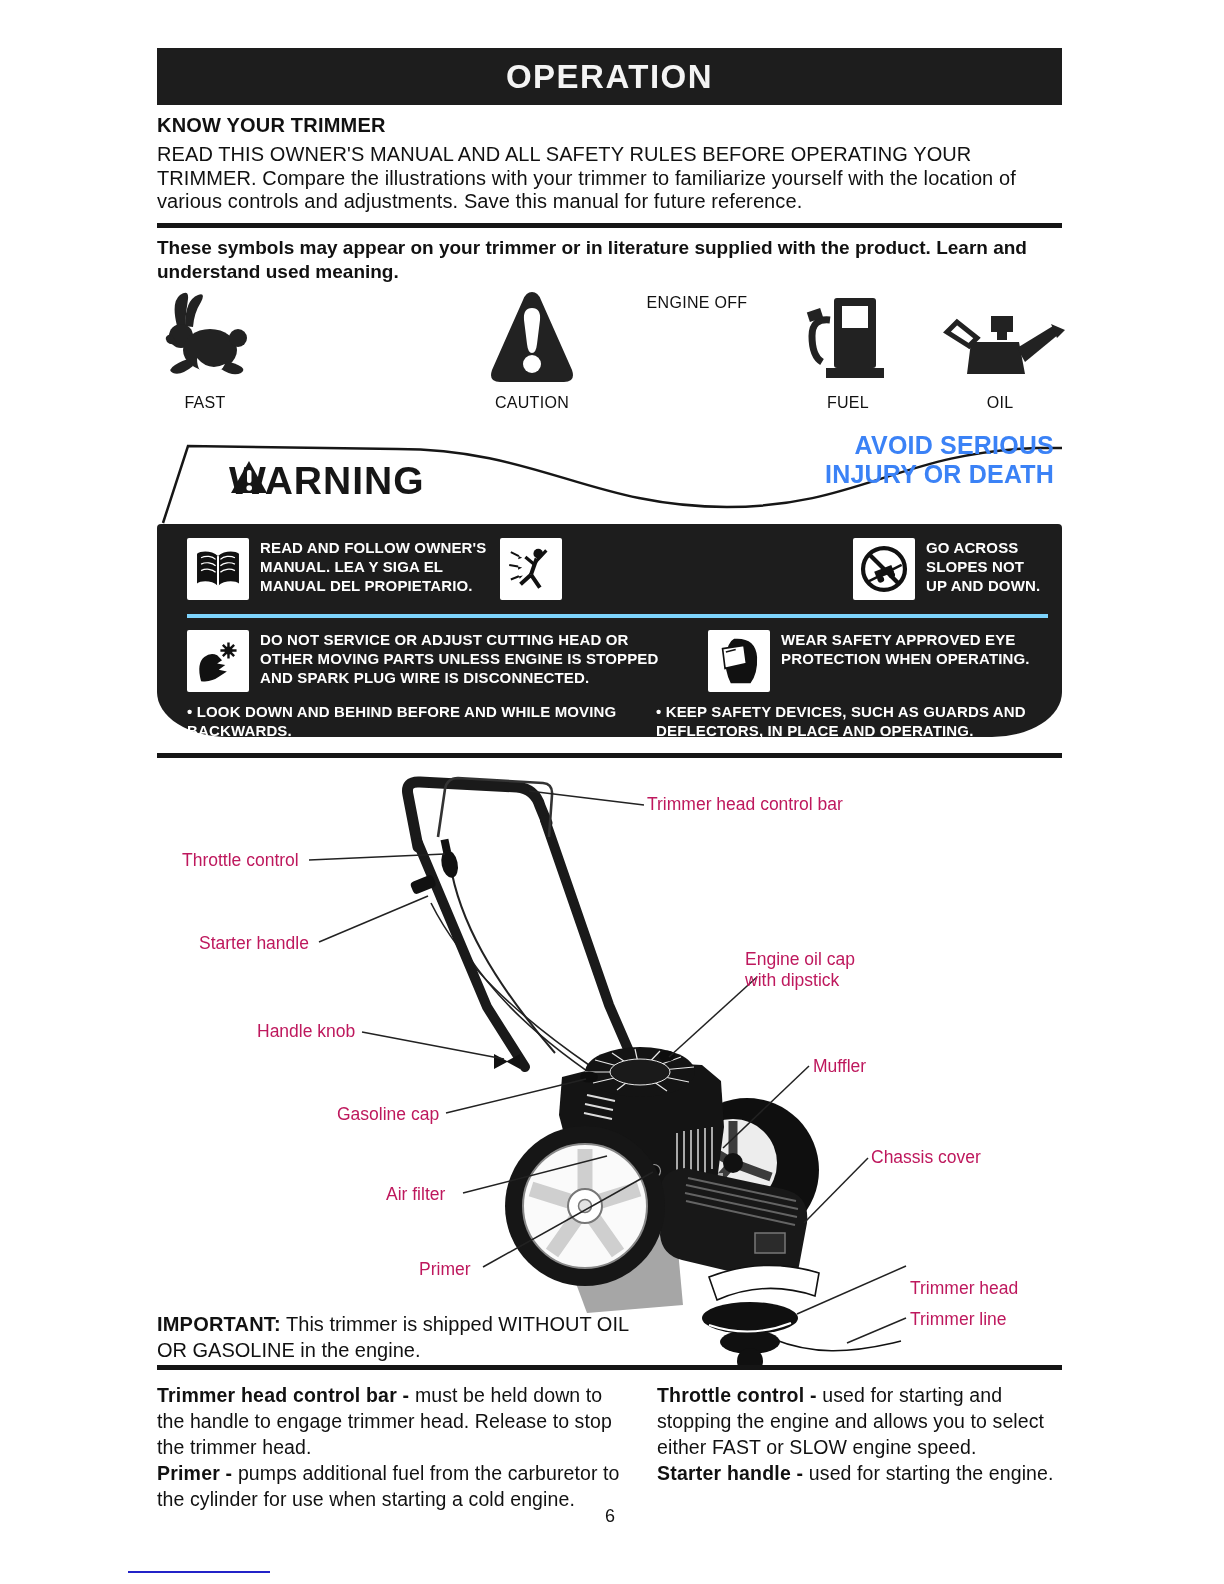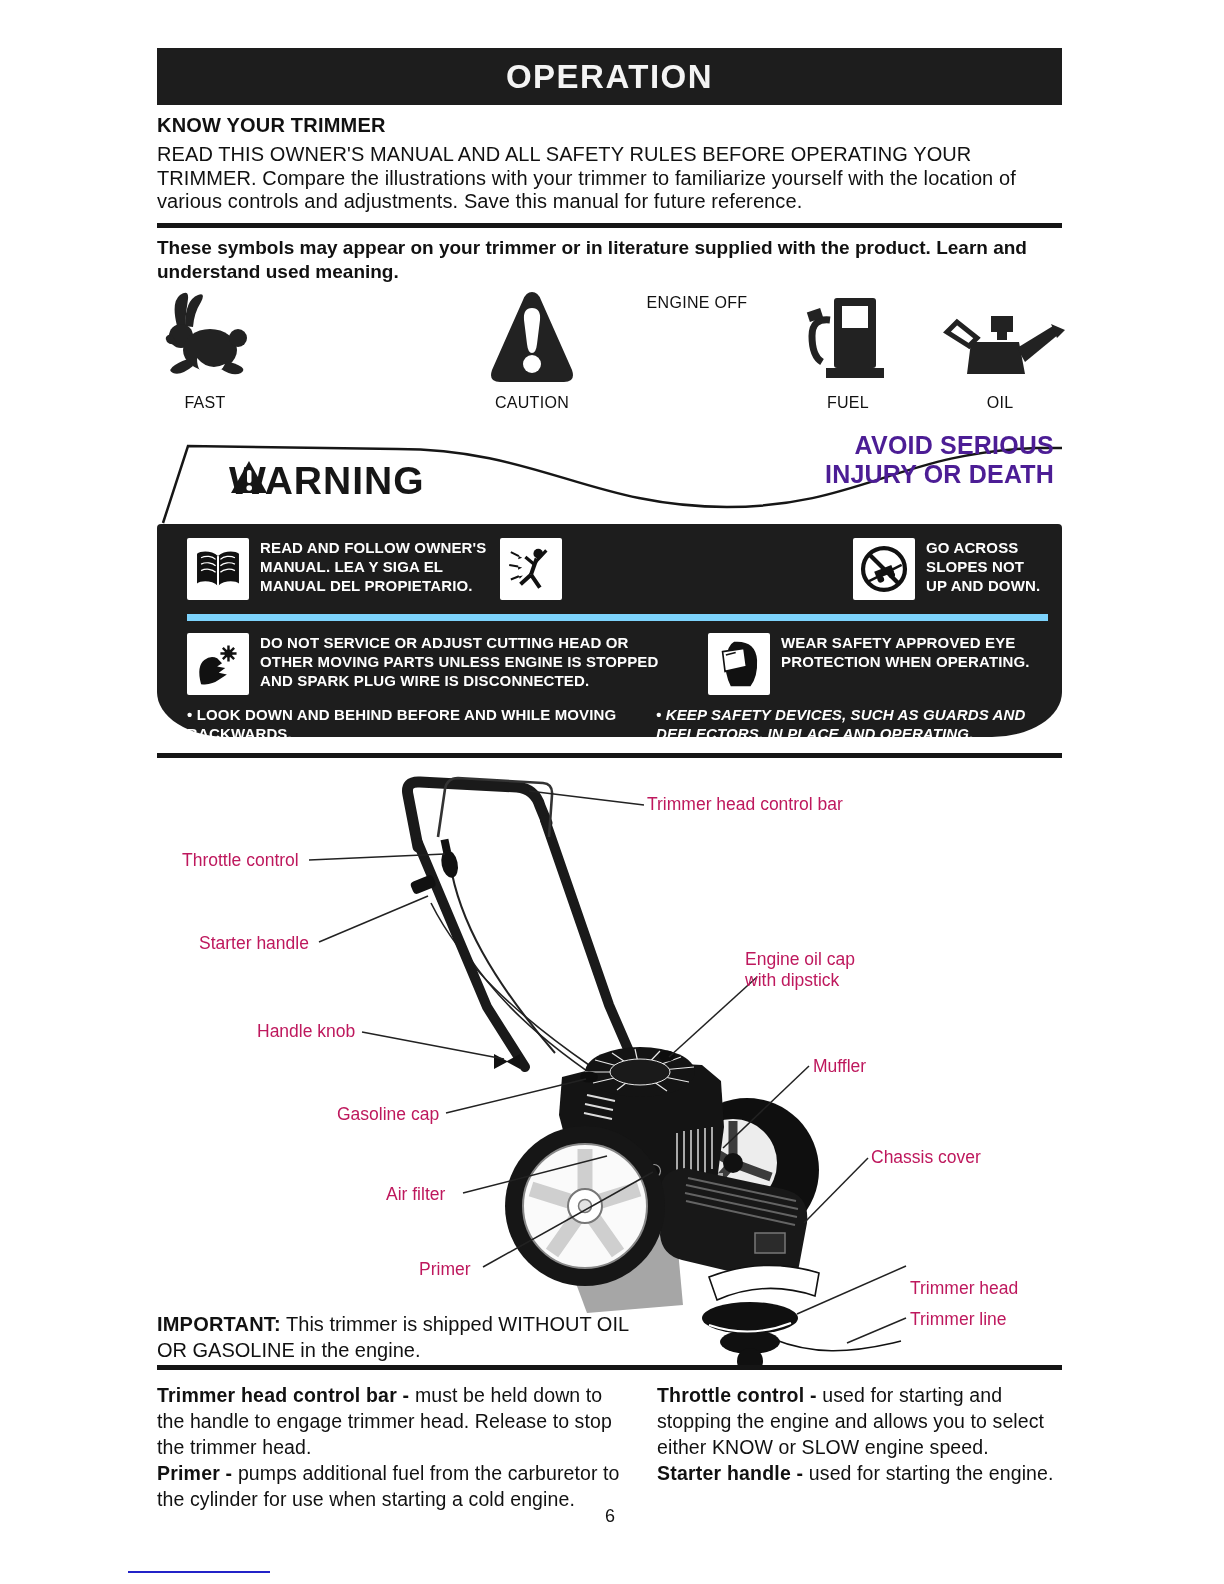--- a/index.html
+++ b/index.html
@@ -24,33 +24,33 @@
   .sym{position:absolute;top:0;width:150px;display:flex;flex-direction:column;align-items:center;}
   .sym .glyph{height:100px;display:flex;align-items:flex-end;justify-content:center;}
   .sym .lab{margin-top:6px;font-size:16px;letter-spacing:.3px;}
 
   
   .warn-banner{position:relative;height:103px;margin-top:8px;}
   .warn-banner svg{position:absolute;left:0;top:0;}
   .warn-title{position:absolute;left:72px;top:38px;display:flex;align-items:center;gap:10px;
               font-size:39px;font-weight:bold;letter-spacing:1px;color:#161616;}
   .warn-sub{position:absolute;right:8px;top:10px;text-align:right;font-size:25px;font-weight:bold;
-            line-height:29px;color:#4c1d95;white-space:pre-line;letter-spacing:.2px;}
+            line-height:29px;color:#3b82f6;white-space:pre-line;letter-spacing:.2px;}
   .warn-box{background:#1d1d1d;color:#fff;border-radius:4px 4px 70px 70px / 4px 4px 45px 45px;
             padding:14px 14px 10px 30px;height:213px;box-sizing:border-box;}
   .warn-box .wtxt{font-weight:bold;font-size:15px;line-height:19px;letter-spacing:.15px;}
   .witem{display:flex;gap:11px;}
   .wicon{flex:0 0 62px;width:62px;height:62px;background:#fff;border-radius:2px;display:flex;
          align-items:center;justify-content:center;}
   .wrow1{display:flex;justify-content:space-between;}
   .wrow1 .i1{width:305px;} .wrow1 .i2{width:345px;} .wrow1 .i3{width:195px;}
-  .wrow2{display:flex;justify-content:space-between;margin-top:14px;border-top:7px solid #7dd3fc;padding-top:12px;}
+  .wrow2{display:flex;justify-content:space-between;margin-top:14px;border-top:4px solid #7dd3fc;padding-top:12px;}
   .wrow2 .i4{width:492px;} .wrow2 .i5{width:340px;}
   .wrow3{display:flex;justify-content:space-between;margin-top:10px;}
-  .wrow3 .b1{width:440px;} .wrow3 .b2{width:392px;font-style:italic;}
+  .wrow3 .b1{width:440px;} .wrow3 .b2{width:392px;}
   .wbullet::before{content:"• ";}
   .pre{white-space:pre-line;}
 
   
   .diagram{position:relative;height:600px;margin-top:7px;}
   .dlabel{position:absolute;font-size:17.5px;color:#be185d;white-space:pre-line;line-height:21px;}
   .important{position:absolute;left:0;top:546px;width:480px;font-size:20px;line-height:26px;}
   .important b{letter-spacing:.2px;}
 
   
@@ -350,21 +350,21 @@
     </div>
 
     <div class="rule r3"></div>
 
     <div class="defs">
       <div class="col left">
         <p style="margin:0;"><b>Trimmer head control bar - </b><span>must be held down to the handle to engage trimmer head.  Release to stop the trimmer head.</span></p>
         <p style="margin:0;"><b>Primer - </b><span>pumps additional fuel from the carburetor to the cylinder for use when starting a cold engine.</span></p>
       </div>
       <div class="col right">
-        <p style="margin:0;"><b>Throttle control - </b><span>used for starting and stopping the engine and allows you to select either KNOW or SLOW engine speed.</span></p>
+        <p style="margin:0;"><b>Throttle control - </b><span>used for starting and stopping the engine and allows you to select either FAST or SLOW engine speed.</span></p>
         <p style="margin:0;"><b>Starter handle - </b><span>used for starting the engine.</span></p>
       </div>
     </div>
 
   </div>
 
   <div class="pagenum">6</div>
   <div class="bluemark"></div>
 </div>
 

